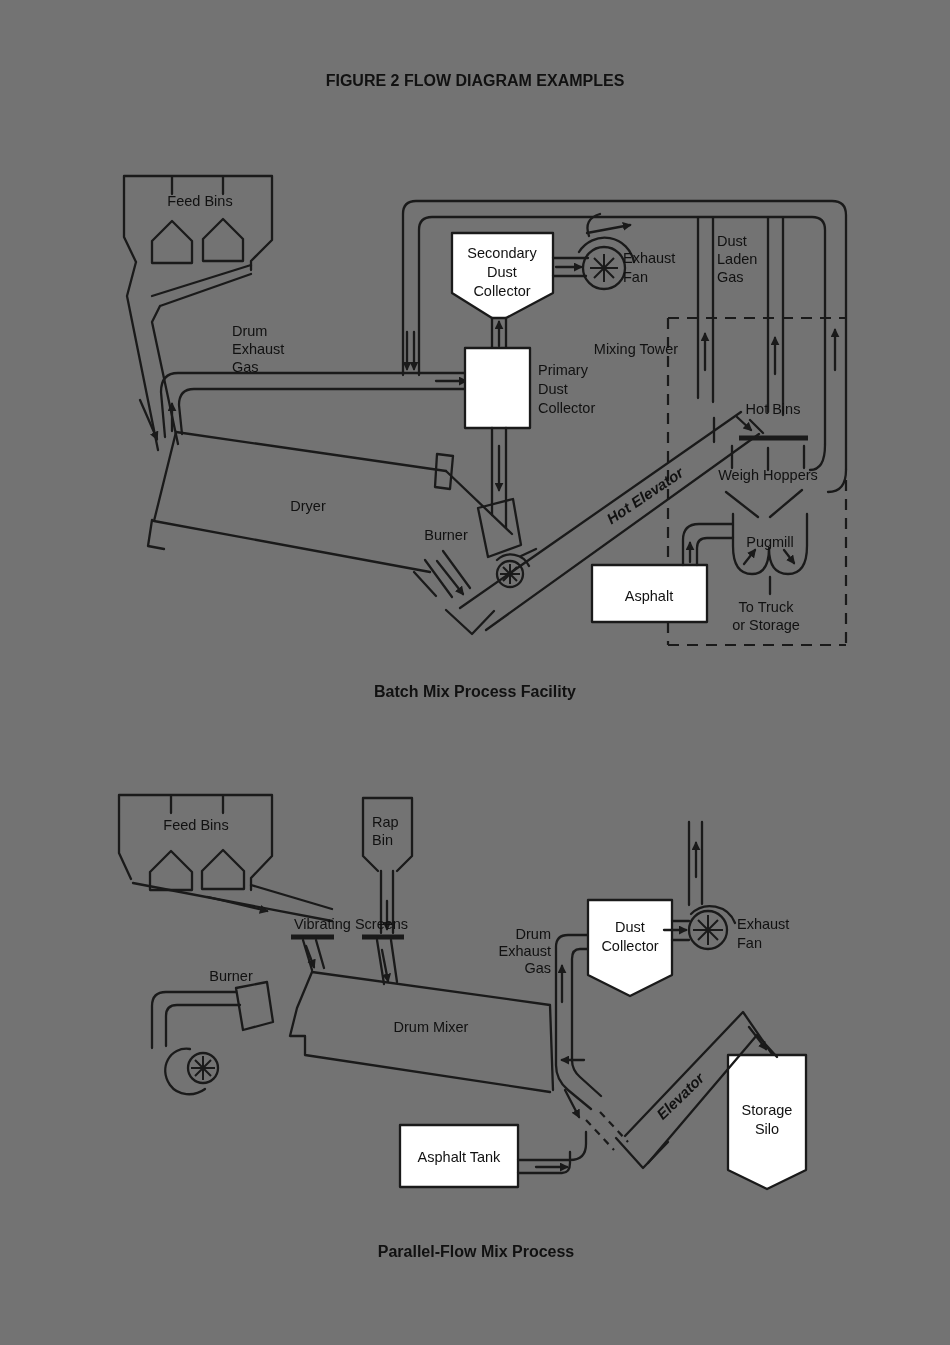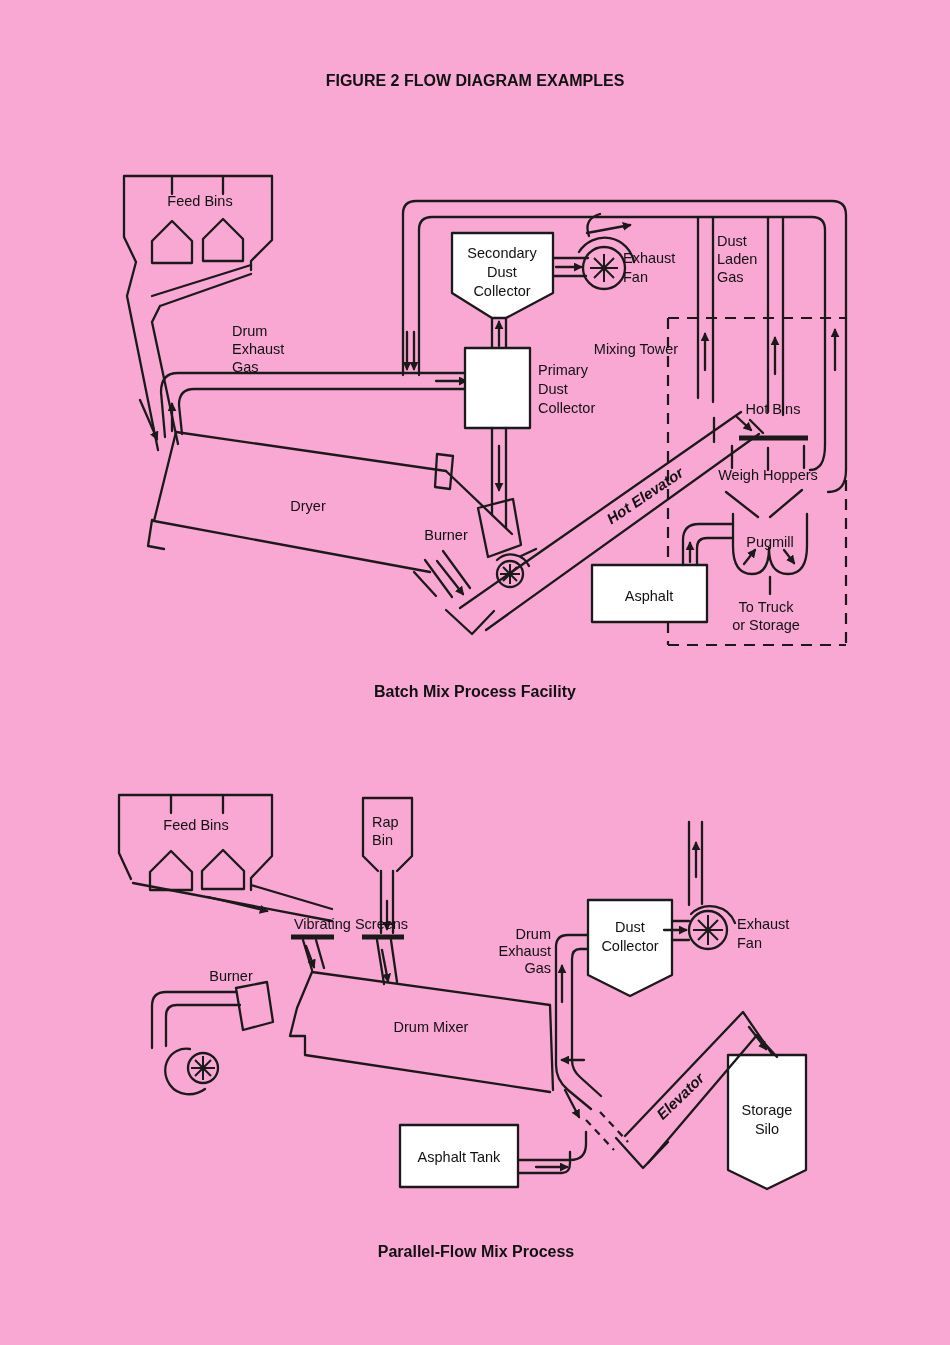--- a/index.html
+++ b/index.html
@@ -1,16 +1,16 @@
 <!DOCTYPE html>
 <html><head>
 <meta charset="utf-8">
 <style>
   html,body{margin:0;padding:0;background:#e8e8e8;}
-  .page{width:950px;height:1345px;position:relative;background:#f9a8d4;margin:0 auto;
+  .page{width:950px;height:1345px;position:relative;background:#737373;margin:0 auto;
         font-family:"Liberation Sans", sans-serif;}
   svg{position:absolute;left:0;top:0;}
   .ln{fill:none;stroke:#1a1a1a;stroke-width:2.3;stroke-linejoin:round;stroke-linecap:round;}
   .lnw{fill:#ffffff;stroke:#1a1a1a;stroke-width:2.3;stroke-linejoin:round;}
   .dash{fill:none;stroke:#1a1a1a;stroke-width:2.2;stroke-dasharray:11 8;}
   .dash2{fill:none;stroke:#1a1a1a;stroke-width:2.2;stroke-dasharray:7 6;}
   .thick{fill:none;stroke:#1a1a1a;stroke-width:5;}
   .thin{fill:none;stroke:#1a1a1a;stroke-width:2;}
   .txt{fill:#111;font-size:14.5px;font-family:"Liberation Sans",sans-serif;}
   .txtb{fill:#111;font-size:16px;font-weight:bold;font-family:"Liberation Sans",sans-serif;}

